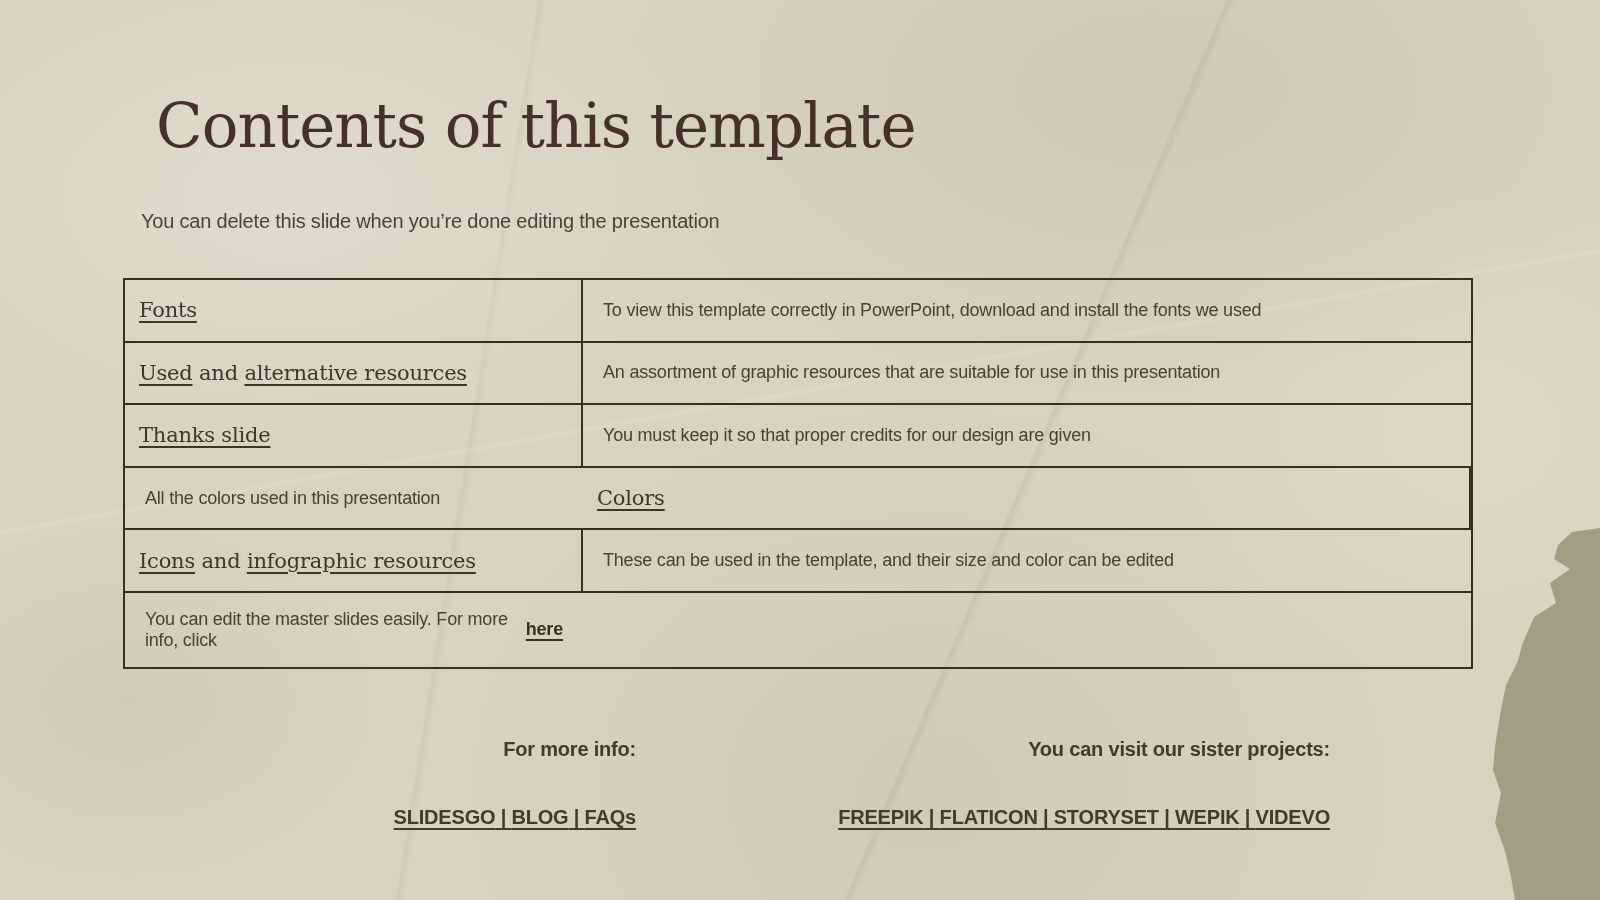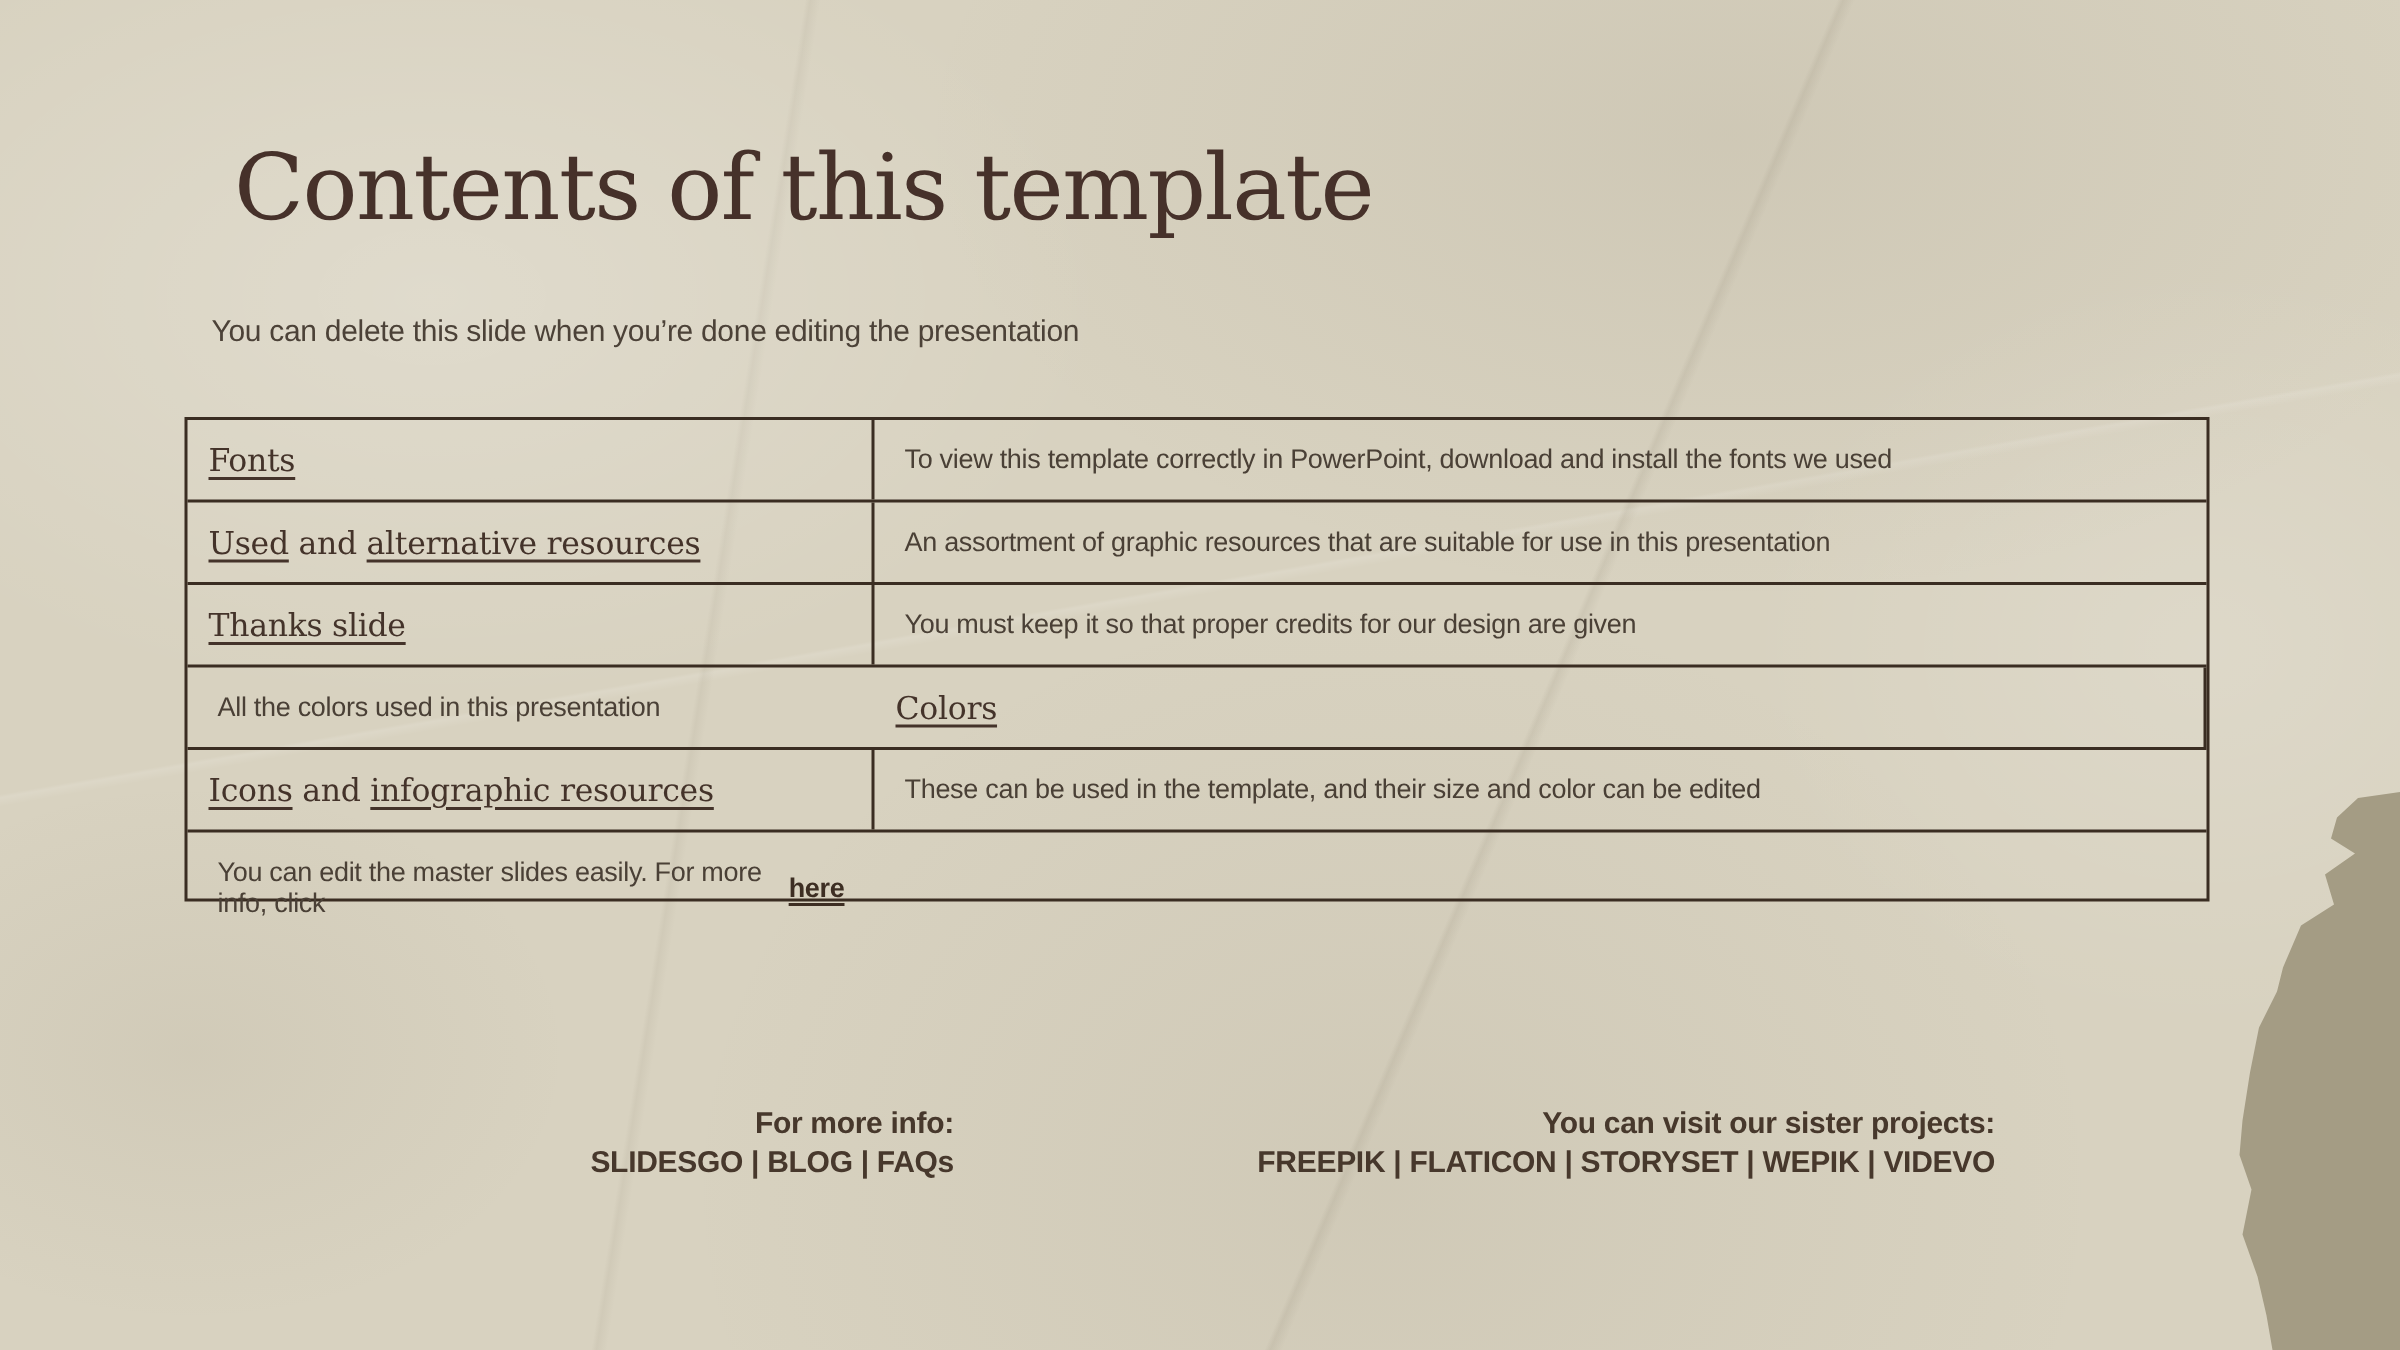--- a/index.html
+++ b/index.html
@@ -25,37 +25,37 @@
     position:absolute;left:156px;top:92px;width:1100px;
     font-family:"DejaVu Serif","Liberation Serif",serif;
     font-size:61px;line-height:1.12;font-weight:500;
     color:#46312a;letter-spacing:-1px;
   }
   .subtitle{
     position:absolute;left:141px;top:208px;width:1100px;
     font-size:20px;line-height:1.3;color:#4c4238;letter-spacing:-0.2px;
   }
   .contents-table{
-    position:absolute;left:123px;top:278px;width:1350px;height:323px;
+    position:absolute;left:123px;top:278px;width:1350px;height:391px;
     border:2px solid #3a2d22;box-sizing:border-box;
     display:grid;grid-template-rows:repeat(6,1fr);
   }
   .t-row{display:grid;grid-template-columns:458px 1fr;border-bottom:2px solid #3a2d22;}
   .t-row:last-child{border-bottom:none;}
   .cell{display:flex;align-items:center;box-sizing:border-box;overflow:hidden;}
   .cell.left{
     border-right:2px solid #3a2d22;padding:0 14px;
     font-family:"DejaVu Serif","Liberation Serif",serif;
     font-size:21px;color:#44332a;letter-spacing:-0.2px;white-space:pre-wrap;
   }
   .cell.right{padding:16px 20px;font-size:18px;color:#4a4036;letter-spacing:-0.2px;}
   .lnk{text-decoration:underline;text-underline-offset:4px;text-decoration-thickness:1.5px;cursor:pointer;}
   .lnk.bold{font-weight:bold;color:#3d2e23;}
   .footer-block{position:absolute;top:736px;text-align:right;font-weight:bold;font-size:20px;line-height:26px;color:#47382c;letter-spacing:-0.2px;}
-  .footer-block .links-line{text-underline-offset:4px;text-decoration-thickness:2px;}
+  .footer-block .links-line{text-decoration:underline;text-underline-offset:4px;text-decoration-thickness:2px;margin-top:42px;}
   .footer-block .flink{cursor:pointer;}
   .fb1{left:236px;width:400px;}
   .fb2{left:830px;width:500px;}
 </style>
 </head>
 <body>
 
 <div class="slide">
 
   <svg class="map-shape" viewBox="0 0 112 375" preserveAspectRatio="none">

